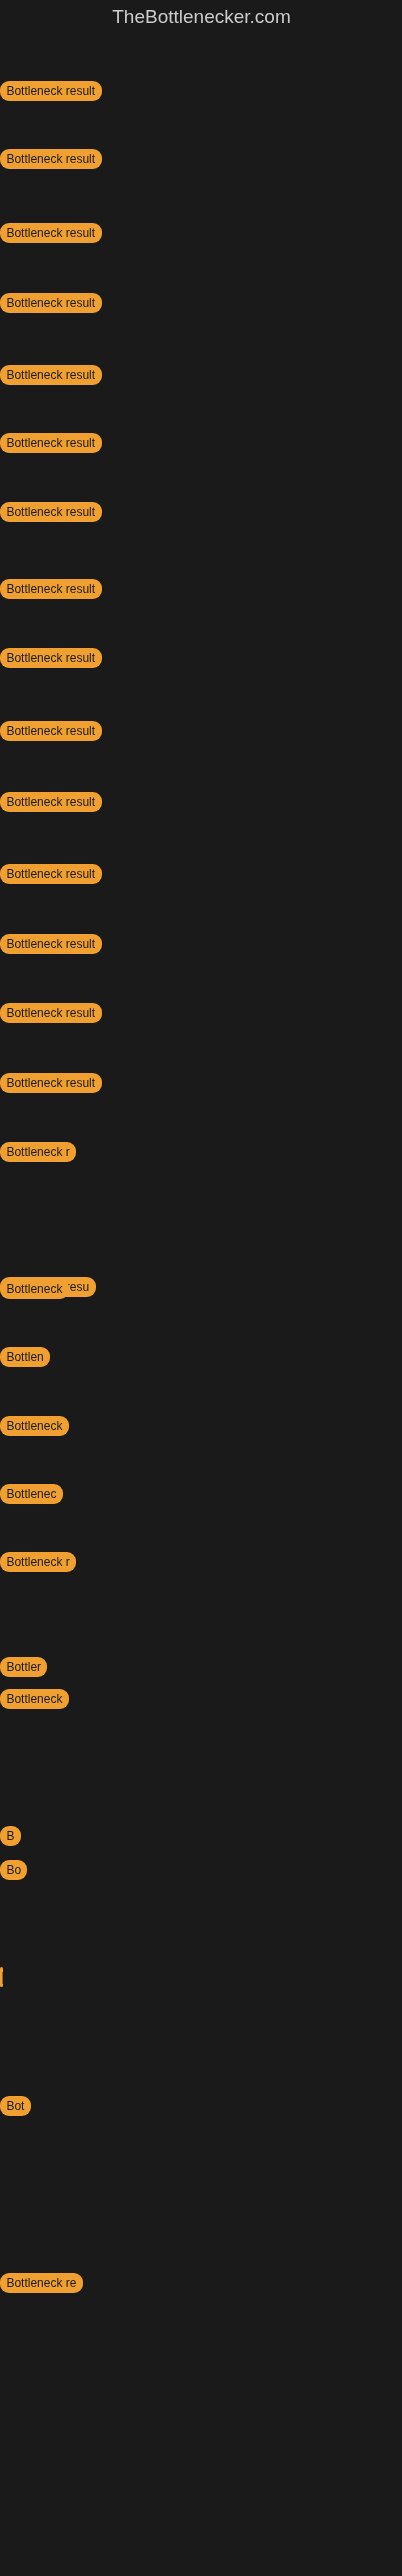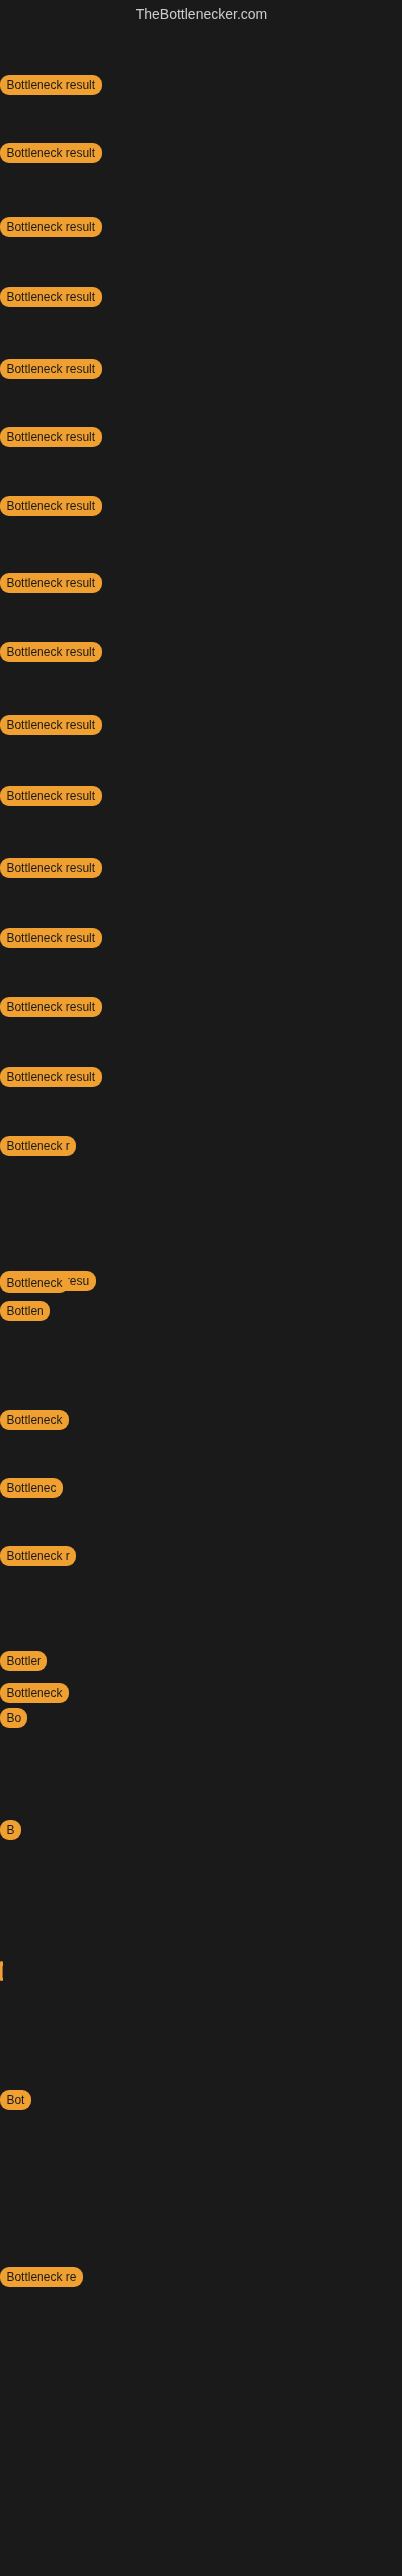--- a/index.html
+++ b/index.html
@@ -12,21 +12,21 @@
       width: 403px;
       min-height: 2576px;
       background-color: #1a1a1a;
       font-family: Arial, sans-serif;
       position: relative;
     }
 
     .site-title {
       text-align: center;
       color: #cccccc;
-      font-size: 14px;
+      font-size: 19px;
       padding: 6.4px 0;
       background-color: #1a1a1a;
     }
 
     .bottleneck-item {
       position: absolute;
       left: 0;
     }
 
     .bottleneck-badge {
@@ -58,25 +58,25 @@
     <div class="bottleneck-item" style="top: 613px;"><span class="bottleneck-badge" style="max-width: 125px;">Bottleneck result</span></div>
     <div class="bottleneck-item" style="top: 686px;"><span class="bottleneck-badge" style="max-width: 125px;">Bottleneck result</span></div>
     <div class="bottleneck-item" style="top: 757px;"><span class="bottleneck-badge" style="max-width: 125px;">Bottleneck result</span></div>
     <div class="bottleneck-item" style="top: 829px;"><span class="bottleneck-badge" style="max-width: 125px;">Bottleneck result</span></div>
     <div class="bottleneck-item" style="top: 899px;"><span class="bottleneck-badge" style="max-width: 125px;">Bottleneck result</span></div>
     <div class="bottleneck-item" style="top: 968px;"><span class="bottleneck-badge" style="max-width: 125px;">Bottleneck result</span></div>
     <div class="bottleneck-item" style="top: 1038px;"><span class="bottleneck-badge" style="max-width: 121px;">Bottleneck result</span></div>
     <div class="bottleneck-item" style="top: 1107px;"><span class="bottleneck-badge" style="max-width: 89px;">Bottleneck r</span></div>
     <div class="bottleneck-item" style="top: 1242px;"><span class="bottleneck-badge" style="max-width: 101px;">Bottleneck resu</span></div>
     <div class="bottleneck-item" style="top: 1244px;"><span class="bottleneck-badge" style="max-width: 76px;">Bottleneck</span></div>
-    <div class="bottleneck-item" style="top: 1272px;"><span class="bottleneck-badge" style="max-width: 60px;">Bottlen</span></div>
+    <div class="bottleneck-item" style="top: 1312px;"><span class="bottleneck-badge" style="max-width: 60px;">Bottlen</span></div>
     <div class="bottleneck-item" style="top: 1381px;"><span class="bottleneck-badge" style="max-width: 76px;">Bottleneck</span></div>
     <div class="bottleneck-item" style="top: 1449px;"><span class="bottleneck-badge" style="max-width: 72px;">Bottlenec</span></div>
     <div class="bottleneck-item" style="top: 1517px;"><span class="bottleneck-badge" style="max-width: 89px;">Bottleneck r</span></div>
     <div class="bottleneck-item" style="top: 1622px;"><span class="bottleneck-badge" style="max-width: 56px;">Bottler</span></div>
     <div class="bottleneck-item" style="top: 1654px;"><span class="bottleneck-badge" style="max-width: 74px;">Bottleneck</span></div>
-    <div class="bottleneck-item" style="top: 1679px;"><span class="bottleneck-badge" style="max-width: 32px;">Bo</span></div>
+    <div class="bottleneck-item" style="top: 1825px;"><span class="bottleneck-badge" style="max-width: 32px;">Bo</span></div>
     <div class="bottleneck-item" style="top: 1791px;"><span class="bottleneck-badge" style="max-width: 22.5px;">B</span></div>
     <div class="bottleneck-item" style="top: 1932px;"><span class="bottleneck-badge" style="width: 3.2px; padding: 3.2px 1.6px;">|</span></div>
     <div class="bottleneck-item" style="top: 2061px;"><span class="bottleneck-badge" style="max-width: 34px;">Bot</span></div>
     <div class="bottleneck-item" style="top: 2214px; margin-top: 24px;"><span class="bottleneck-badge" style="max-width: 97px;">Bottleneck re</span></div>
   </div>
 
 
 </body></html>

